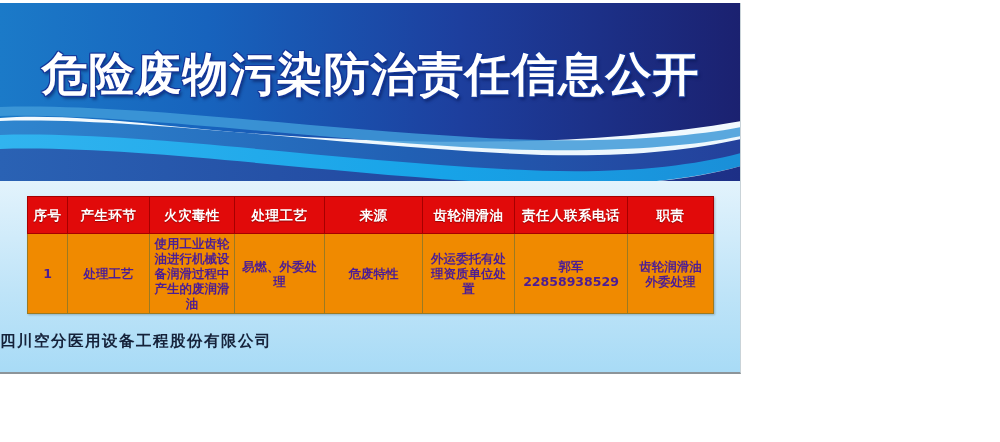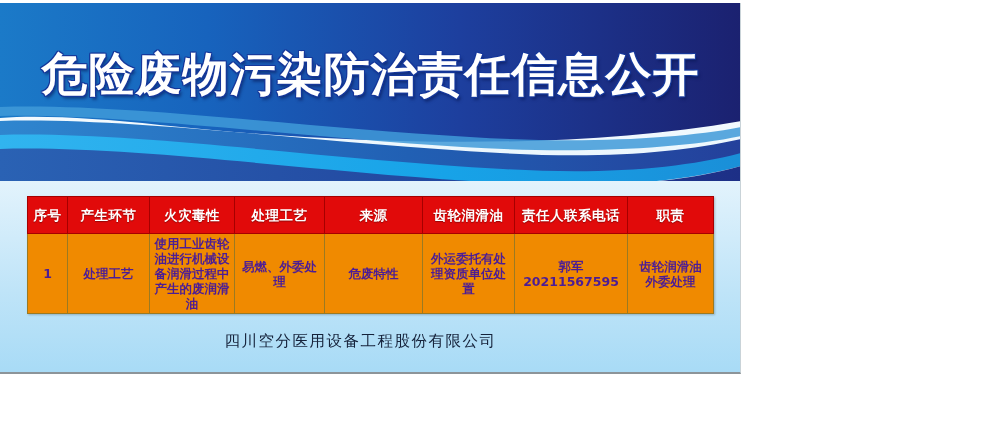--- a/index.html
+++ b/index.html
@@ -124,24 +124,24 @@
   col.c5 { width: 92px; }
   col.c6 { width: 113px; }
   col.c7 { width: 86px; }
 
   
   #company {
     position: absolute;
     left: 0;
     top: 328px;
     width: 721px;
-    text-align: center;
+    text-align: left;
     font-size: 15.5px;
     line-height: 20px;
-    font-weight: normal;
+    font-weight: bold;
     color: #15223a;
     letter-spacing: 1.5px;
     font-family: "DejaVu Sans", "Liberation Sans", sans-serif;
     z-index: 8;
   }
 </style>
 </head>
 <body>
 
 <div id="poster">
@@ -218,21 +218,21 @@
       </thead>
       <tbody>
         <tr>
           <td class="cell-index">1</td>
           <td>处理工艺</td>
           <td>使用工业齿轮油进行机械设备润滑过程中产生的废润滑油</td>
           <td>易燃、外委处理</td>
           <td>危废特性</td>
           <td>外运委托有处理资质单位处置</td>
           <td class="cell-lines">郭军
-20211567595</td>
+22858938529</td>
           <td class="cell-lines">齿轮润滑油
 外委处理</td>
         </tr>
       </tbody>
     </table>
   </div>
 
   <div id="company">四川空分医用设备工程股份有限公司</div>
 
 </div>

